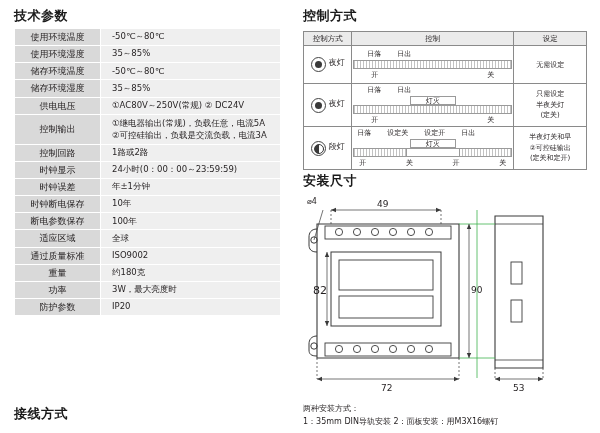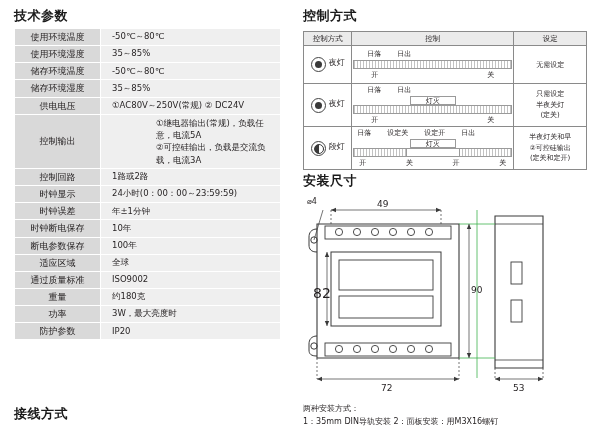--- a/index.html
+++ b/index.html
@@ -43,21 +43,21 @@
     font-size: 9px;
     color: #231f20;
   }
   #spec-table td.v {
     background: #efefef;
     padding-left: 11px;
     font-size: 8.5px;
     color: #231f20;
   }
   #spec-table tr.tall td { height: 30px; }
-  .sub { display: block; line-height: 1.45; margin-left: 44px; }
+  .sub { display: block; line-height: 1.45; }
 
   
   #ctrl-table {
     position: absolute;
     left: 303px; top: 31px;
     width: 284px;
     border-collapse: collapse;
     font-size: 7px;
     background: #fff;
   }
@@ -383,21 +383,21 @@
         <line x1="196" y1="172" x2="196" y2="183" stroke-dasharray="2,2"></line>
         <line x1="244" y1="172" x2="244" y2="183" stroke-dasharray="2,2"></line>
 
         <line x1="15" y1="44" x2="24" y2="14"></line>
       </g>
     </svg>
 
     <div class="note" style="left:8px; top:0px; font-size:8px;">⌀4</div>
     <div class="note" style="left:78px; top:2px; font-size:9px;">49</div>
     <div class="note" style="left:82px; top:186px; font-size:9px;">72</div>
-    <div class="note" style="left:14px; top:87px; font-size:14px;">82</div>
+    <div class="note" style="left:14px; top:87px; font-size:11px;">82</div>
     <div class="note" style="left:172px; top:88px; font-size:9px;">90</div>
     <div class="note" style="left:214px; top:186px; font-size:9px;">53</div>
   </div>
 
   <div class="note" style="left:303px; top:403px;">两种安装方式：</div>
   <div class="note" style="left:303px; top:416px;">1：35mm DIN导轨安装 2：面板安装：用M3X16螺钉</div>
 
 </div>
 
 </body></html>

